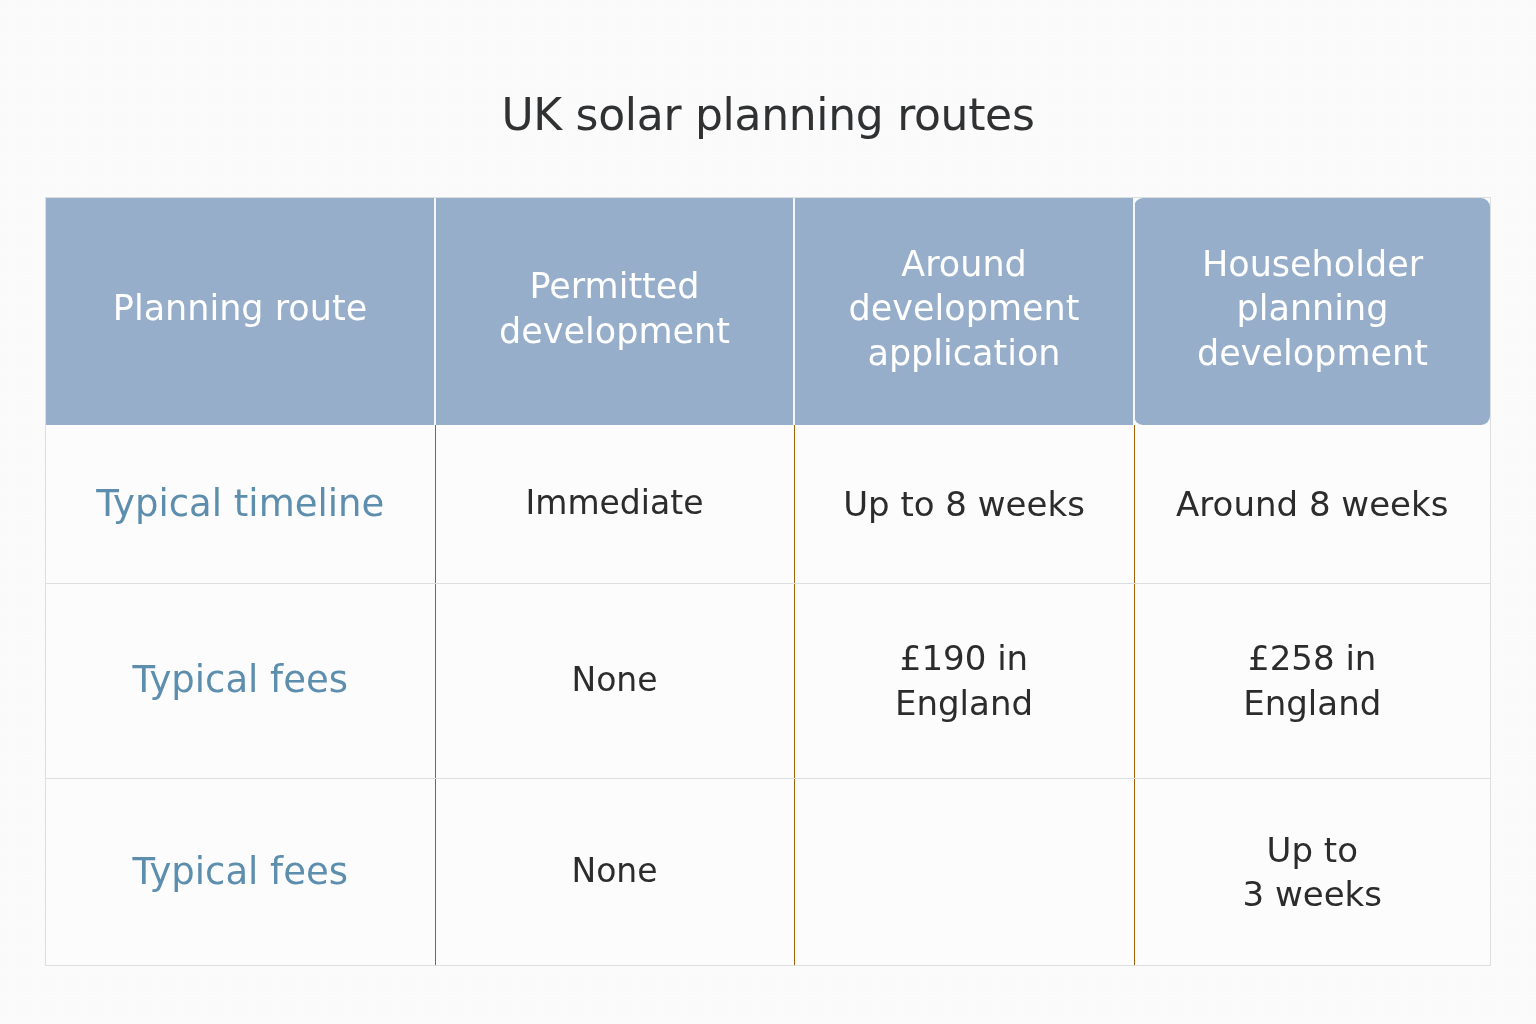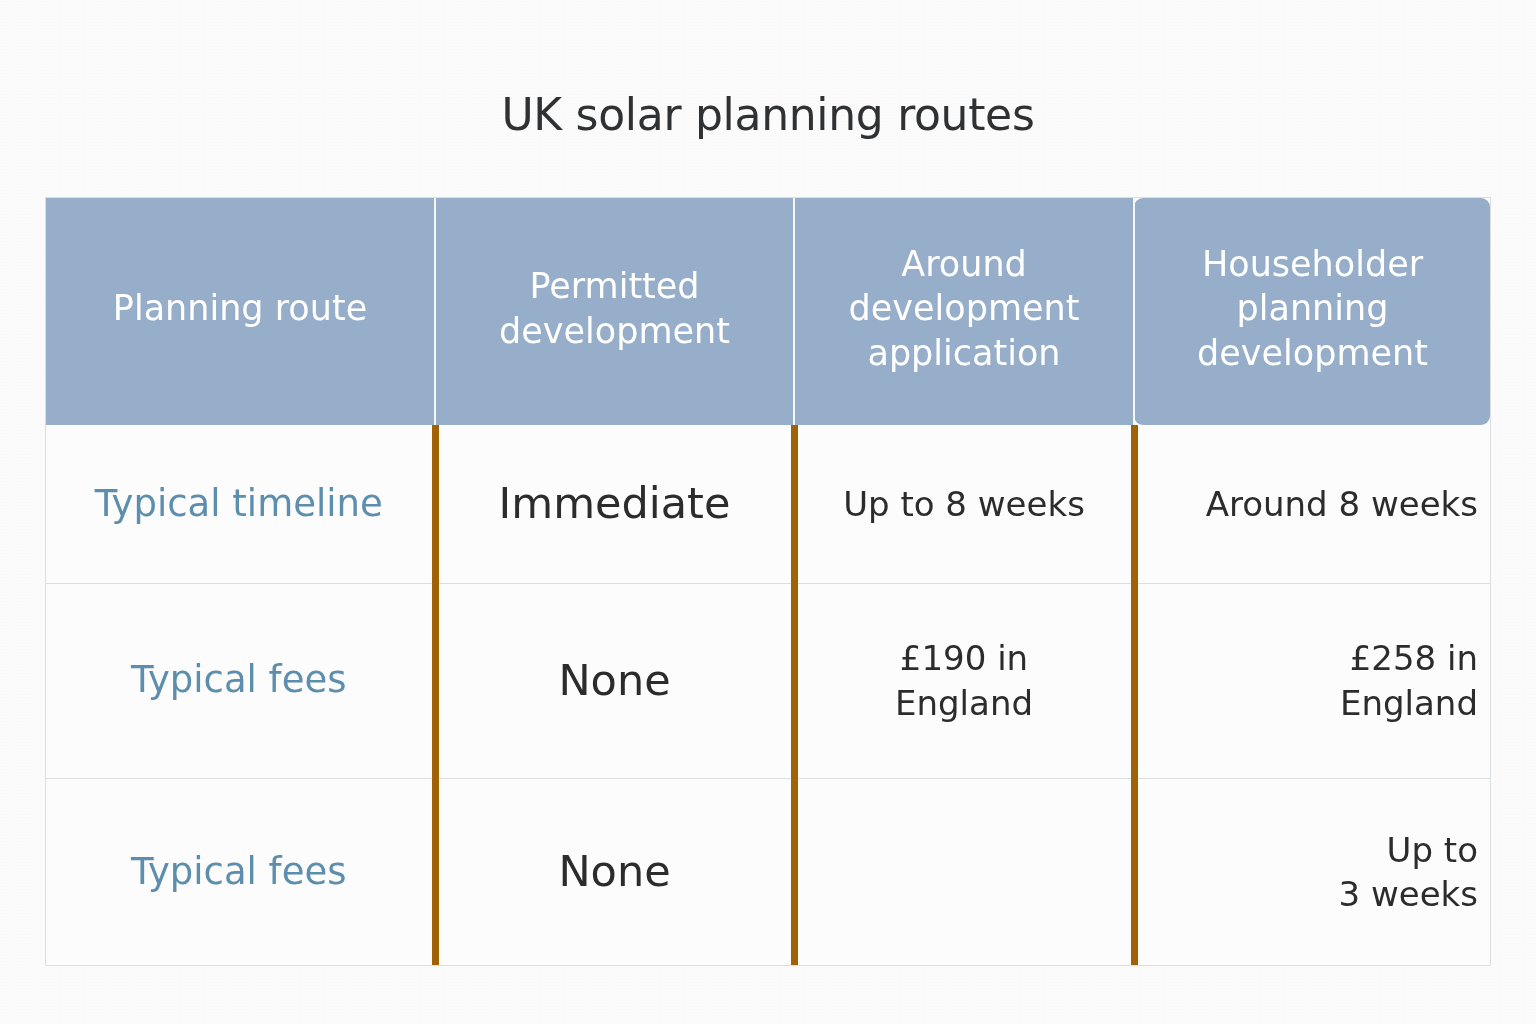--- a/index.html
+++ b/index.html
@@ -72,37 +72,37 @@
   thead th:last-child { border-right: none; border-radius: 9px; }
 
   tbody td {
     background: #fcfcfc;
     text-align: center;
     vertical-align: middle;
     font-size: 34px;
     line-height: 1.3;
     color: #2c2c2c;
     font-weight: 400;
-    border-right: 7px solid #a16207;
+    border-right: 1px solid #a16207;
     border-bottom: 1px solid #dcdfe2;
     padding: 4px 12px;
     box-sizing: border-box;
   }
-  tbody td:last-child { border-right: none; text-align: right; }
+  tbody td:last-child { border-right: none; }
   tbody tr:last-child td { border-bottom: none; }
 
   tbody tr.r0 td { height: 158px; }
   tbody tr.r1 td { height: 195px; }
   tbody tr.r2 td { height: 187px; }
 
   td.rowlabel {
     color: #5d8eae;
     font-size: 37px;
   }
-  td.c1cell { font-size: 43px; }
+  td.c1cell { font-size: 33px; }
   td.empty { font-size: 0; }
 
   #routes-table {
     outline: 1px solid #dcdfe2;
   }
   .cell-line { display: block; }
 </style>
 </head>
 <body>
 

